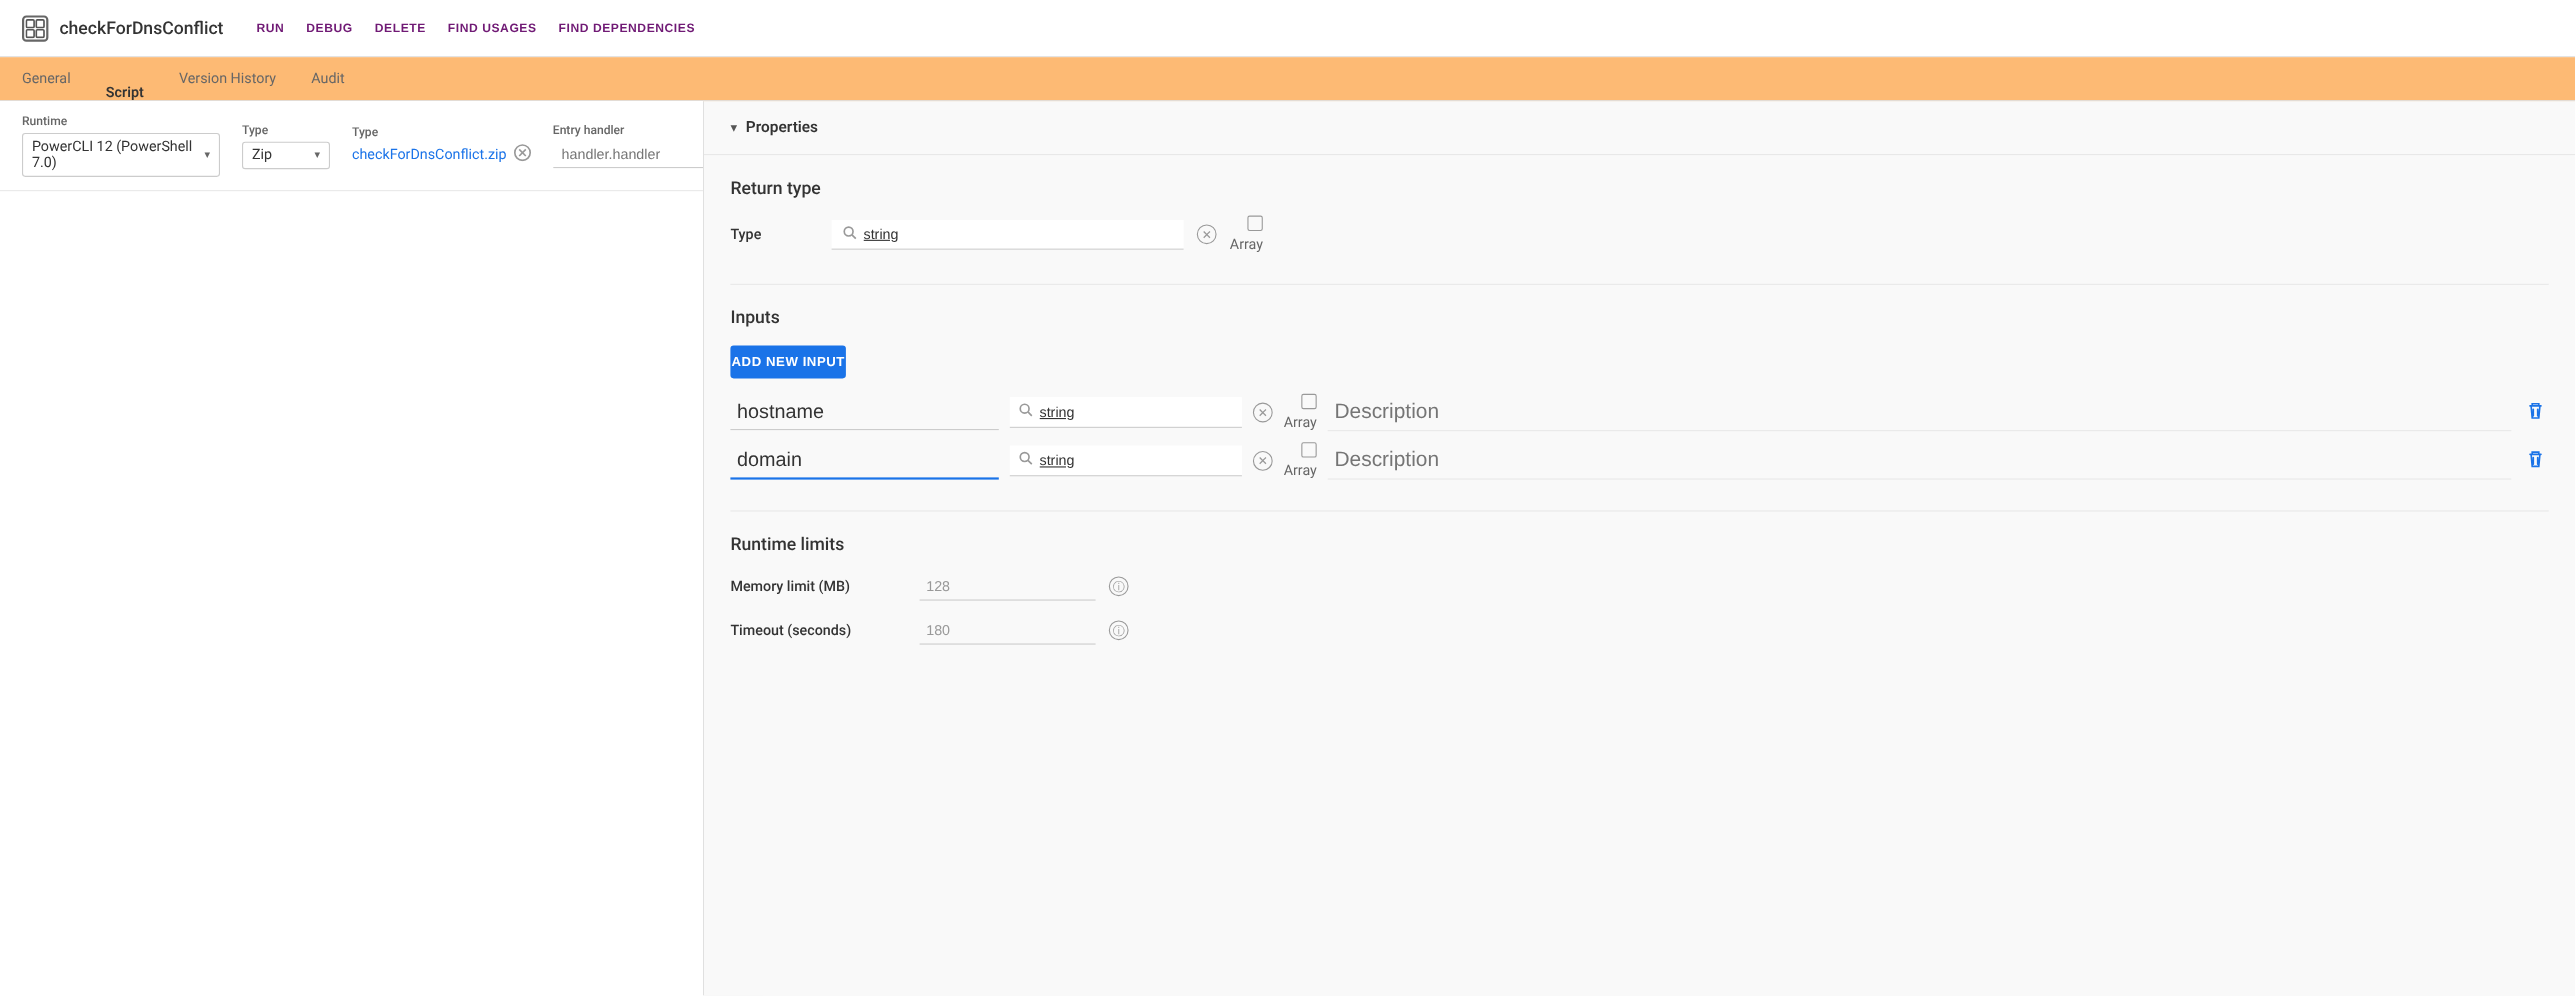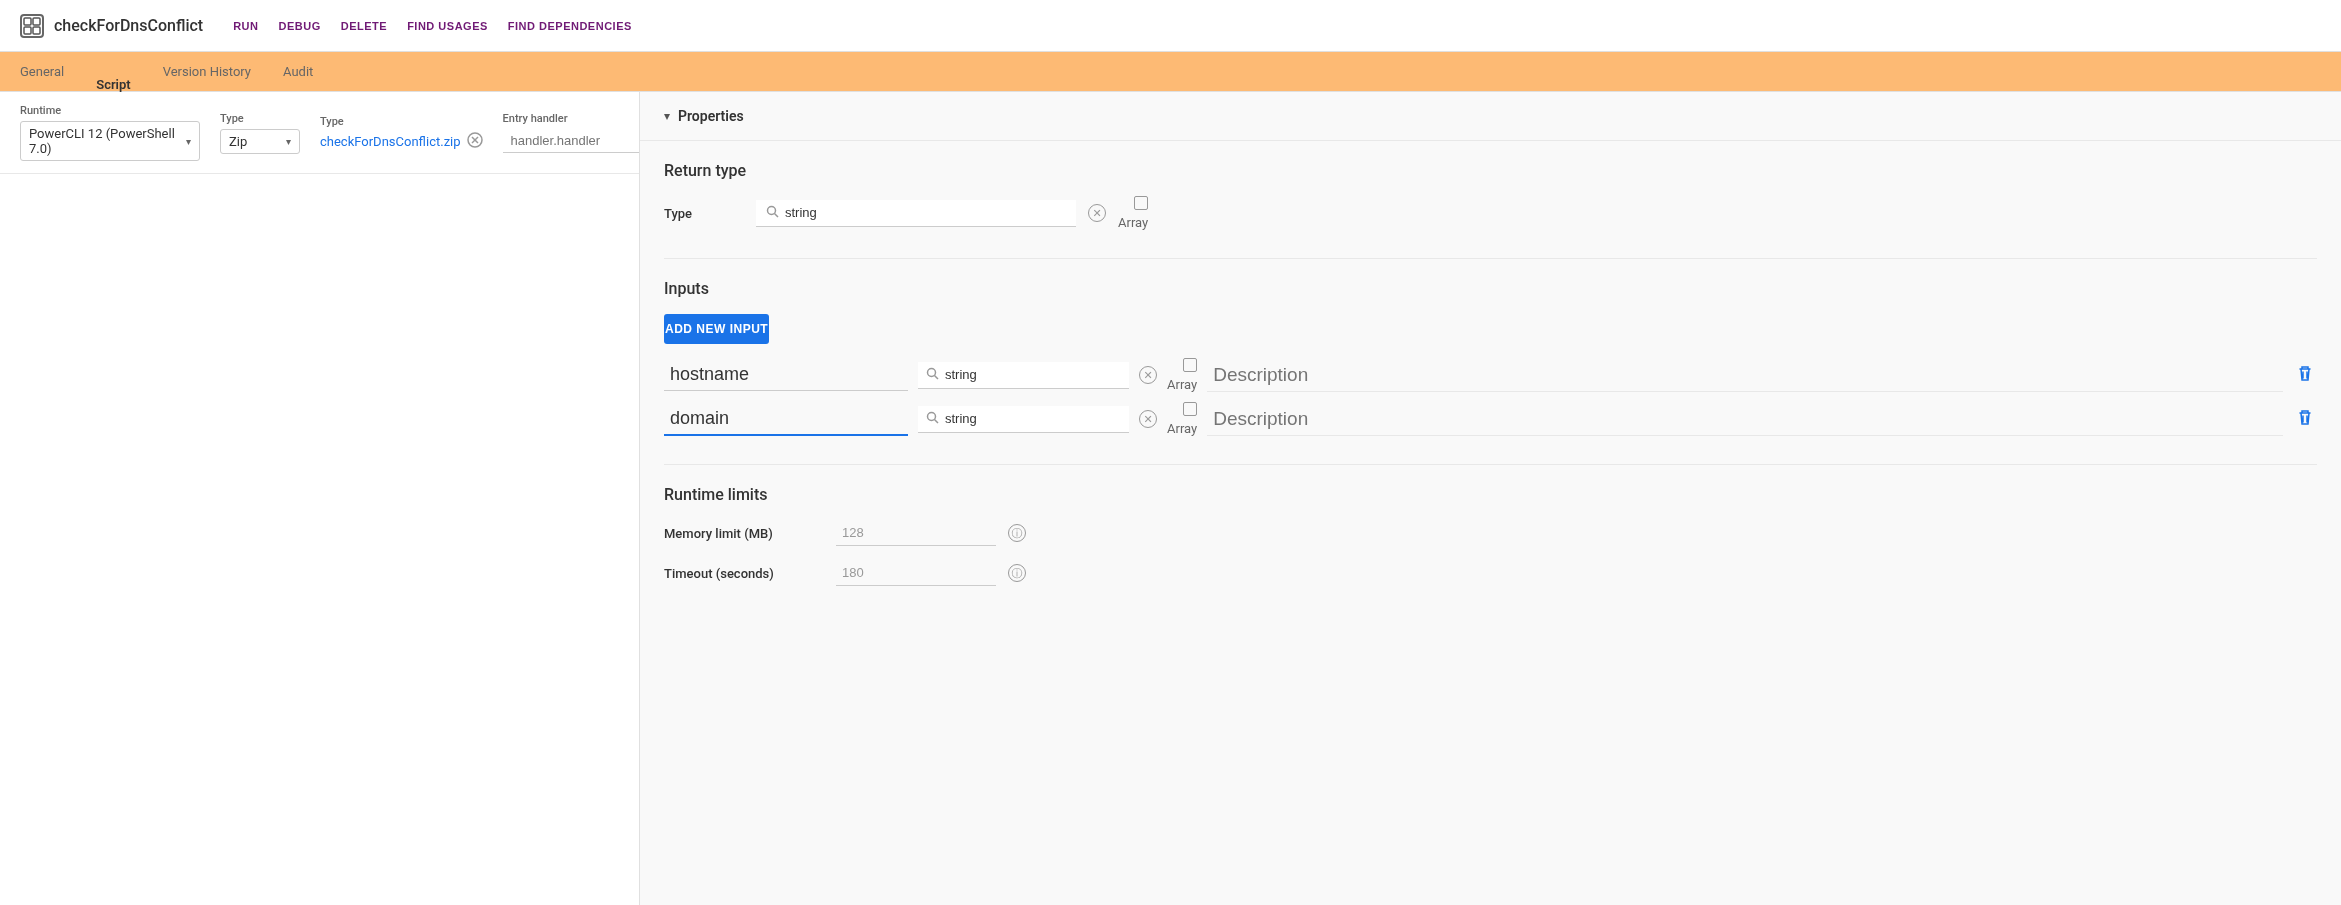--- a/index.html
+++ b/index.html
@@ -102,20 +102,21 @@
     .field-label { font-size: 13px; color: #333; min-width: 80px; font-weight: 500; }
 
     .type-search {
       display: flex; align-items: center; gap: 6px; padding: 5px 10px;
       border-bottom: 1px solid #ccc; min-width: 320px; background: #fff;
     }
     .search-icon-sm { font-size: 12px; color: #999; }
     .type-input {
       border: none; outline: none; font-size: 13px; color: #333; flex: 1;
       background: transparent;
+      text-decoration: underline;
     }
     .clear-btn {
       width: 18px; height: 18px; border-radius: 50%; border: 1.5px solid #999;
       display: flex; align-items: center; justify-content: center;
       font-size: 11px; color: #999; cursor: pointer;
     }
     .array-check { display: flex; align-items: flex-end; gap: 5px; flex-direction: column; }
     .checkbox { width: 14px; height: 14px; border: 1.5px solid #999; border-radius: 2px; }
     .array-label { font-size: 13px; color: #666; }
 

